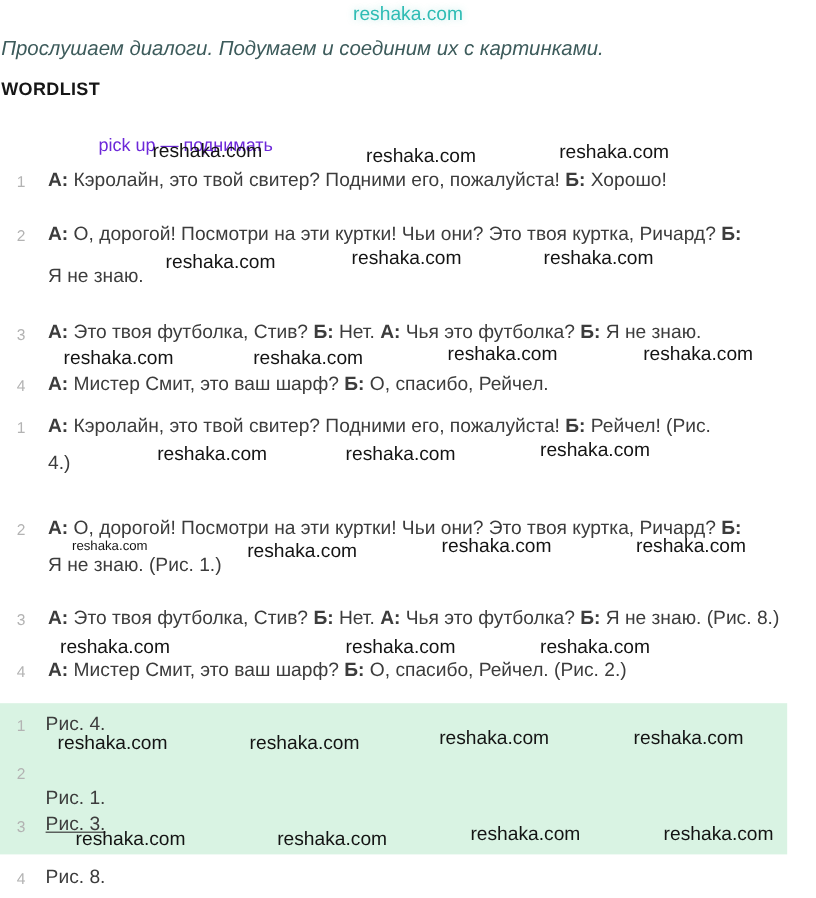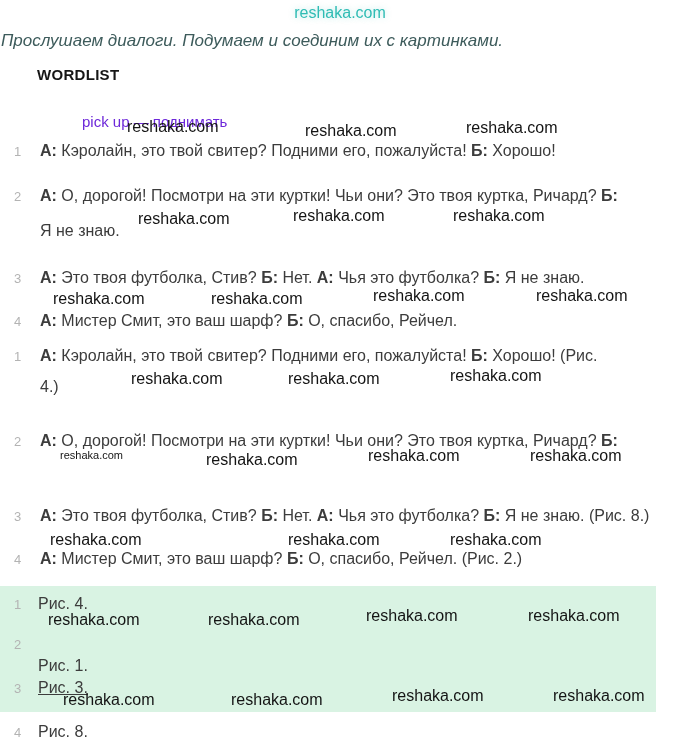--- a/index.html
+++ b/index.html
@@ -26,21 +26,21 @@
     white-space:nowrap;z-index:4;
   }
   .title{
     position:absolute;left:1px;top:31px;
     font-size:17px;font-weight:400;color:var(--title-color);
     white-space:nowrap;z-index:2;font-style:italic;
   }
   .wordlist{
     position:absolute;left:1px;top:66px;
     font-size:15px;font-weight:700;color:#161616;
-    letter-spacing:.3px;z-index:2;padding-left:36px;
+    letter-spacing:.3px;z-index:2;
   }
   .wordlist-entry{
     position:absolute;left:82px;top:113px;
     font-size:15px;color:#6d28d9;white-space:nowrap;z-index:1;
   }
   .num{
     position:absolute;left:14px;
     font-size:13px;color:var(--num-color);
   }
   .line{
@@ -82,24 +82,25 @@
     <span class="num" style="top: 189px;">2</span>
     <div class="line" style="top: 187px; left: 40px;"><span class="bold">А:</span><span> О, дорогой! Посмотри на эти куртки! Чьи они? Это твоя куртка, Ричард? </span><span class="bold">Б:</span></div>
     <div class="line" style="top: 222px; left: 40px;"><span>Я не знаю.</span></div>
     <span class="num" style="top: 271px;">3</span>
     <div class="line" style="top: 269px; left: 40px;"><span class="bold">А:</span><span> Это твоя футболка, Стив? </span><span class="bold">Б:</span><span> Нет. </span><span class="bold">А:</span><span> Чья это футболка? </span><span class="bold">Б:</span><span> Я не знаю.</span></div>
     <span class="num" style="top: 314px;">4</span>
     <div class="line" style="top: 312px; left: 40px;"><span class="bold">А:</span><span> Мистер Смит, это ваш шарф? </span><span class="bold">Б:</span><span> О, спасибо, Рейчел.</span></div>
   </section>
 <section class="layer" id="answers">
     <span class="num" style="top: 349px;">1</span>
-    <div class="line" style="top: 347px; left: 40px;"><span class="bold">А:</span><span> Кэролайн, это твой свитер? Подними его, пожалуйста! </span><span class="bold">Б:</span><span> Хорошо! (Рис.</span></div>
+    <div class="line" style="top: 347px; left: 40px;"><span class="bold">А:</span><span> Кэролайн, это твой свитер? Подними его, пожалуйста! </span><span class="bold">Б:</span><span> Рейчел! (Рис.</span></div>
     <div class="line" style="top: 378px; left: 40px;"><span>4.)</span></div>
     <span class="num" style="top: 434px;">2</span>
     <div class="line" style="top: 432px; left: 40px;"><span class="bold">А:</span><span> О, дорогой! Посмотри на эти куртки! Чьи они? Это твоя куртка, Ричард? </span><span class="bold">Б:</span></div>
+    <div class="line" style="top: 463px; left: 40px;"><span>Я не знаю. (Рис. 1.)</span></div>
     <span class="num" style="top: 509px;">3</span>
     <div class="line" style="top: 507px; left: 40px;"><span class="bold">А:</span><span> Это твоя футболка, Стив? </span><span class="bold">Б:</span><span> Нет. </span><span class="bold">А:</span><span> Чья это футболка? </span><span class="bold">Б:</span><span> Я не знаю. (Рис. 8.)</span></div>
     <span class="num" style="top: 552px;">4</span>
     <div class="line" style="top: 550px; left: 40px;"><span class="bold">А:</span><span> Мистер Смит, это ваш шарф? </span><span class="bold">Б:</span><span> О, спасибо, Рейчел. (Рис. 2.)</span></div>
   </section>
 <section class="layer" id="figures">
     <span class="num" style="top: 597px;">1</span>
     <div class="line fig-line" style="top: 595px; left: 38px;"><span>Рис. 4.</span></div>
     <span class="num" style="top: 637px;">2</span>
     <div class="line fig-line" style="top: 635px; left: 38px; margin-top: 22px;"><span>Рис. 1.</span></div>

